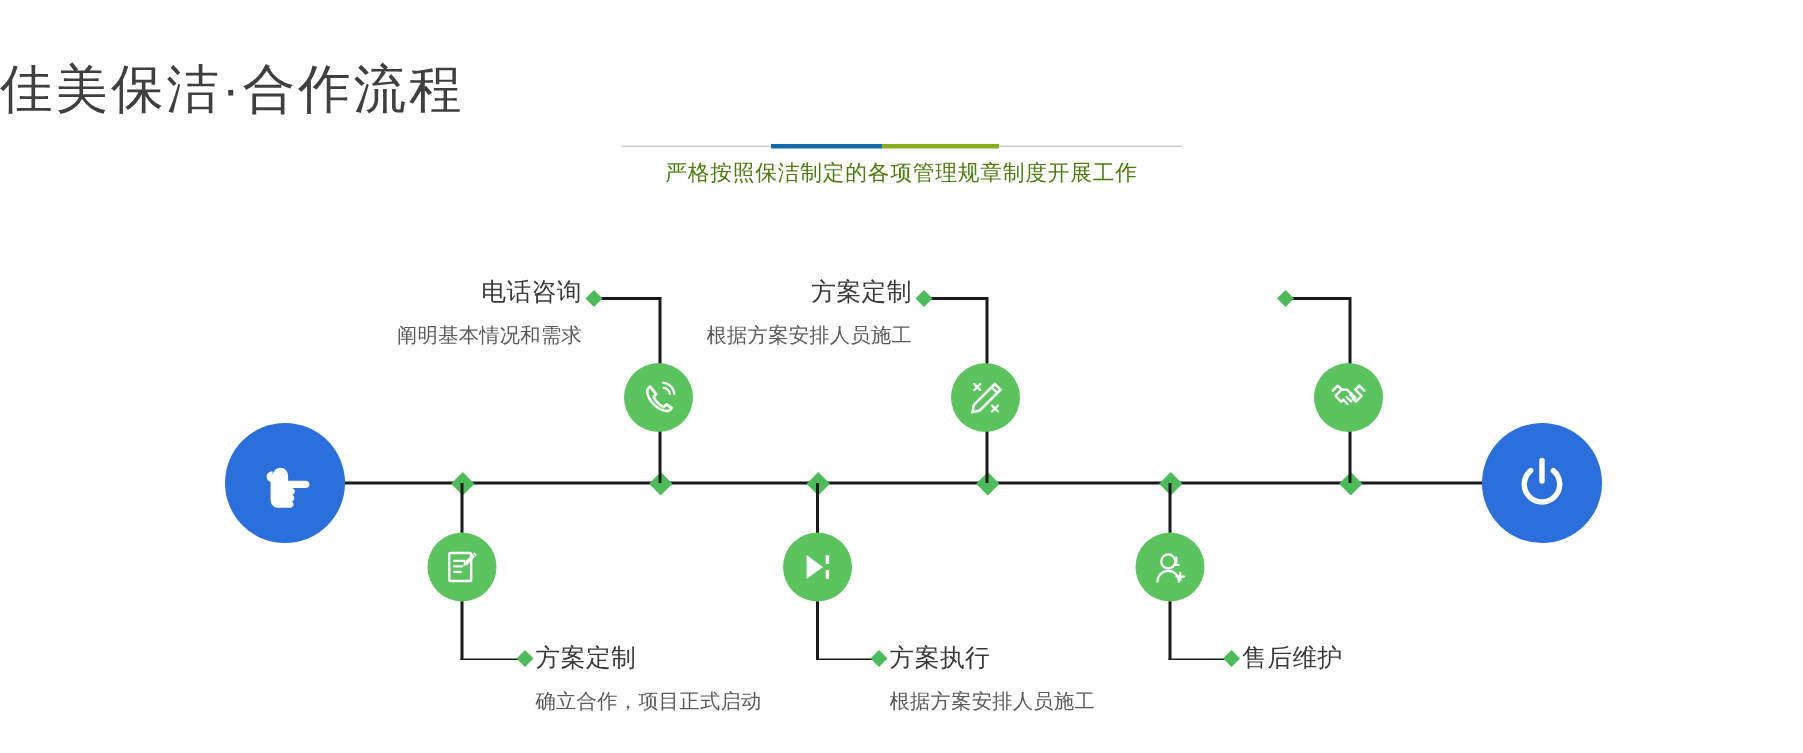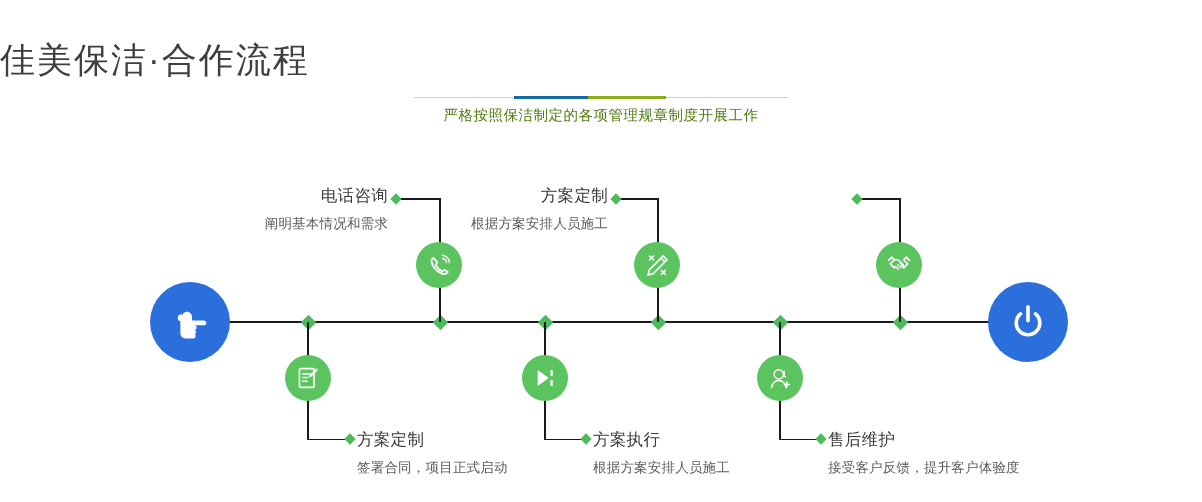--- a/index.html
+++ b/index.html
@@ -235,21 +235,21 @@
           <line x1="19" y1="22" x2="36" y2="22" stroke="#ffffff" stroke-width="3.6" stroke-linecap="round"></line>
           <line x1="19" y1="31" x2="32" y2="31" stroke="#ffffff" stroke-width="3.6" stroke-linecap="round"></line>
           <line x1="19" y1="40" x2="30" y2="40" stroke="#ffffff" stroke-width="3.6" stroke-linecap="round"></line>
           <path fill="#ffffff" d="M52.5 7.8l4.2 4.2-17 17-5.6 1.4 1.4-5.6z"></path>
           <path fill="none" stroke="#5cc45f" stroke-width="1.6" d="M49.5 11l4.2 4.2"></path>
         </svg>
       </span>
     </div>
     <div class="step-label below" style="left:357px; top:288px; width:300px;">
       <div class="title">方案定制</div>
-      <div class="desc">签署合同，项目正式启动</div>
+      <div class="desc">确立合作，项目正式启动</div>
     </div>
 
     <div class="diamond" style="left:652.5px; top:176.5px;"></div>
     <div class="stem" style="left:657px; top:58px; height:124px;"></div>
     <div class="elbow-h" style="left:616px; top:58px; width:42px;"></div>
     <div class="diamond small" style="left:612px; top:54.5px;"></div>
     <div class="step-icon" style="left:634px; top:102px;">
       <span>
         <svg width="27" height="27" viewBox="0 0 64 64" aria-hidden="true">
           <path fill="none" stroke="#ffffff" stroke-width="4" d="M45.5 9.5l9 9-33 33-11.5 2.5 2.5-11.5z"></path>
@@ -307,17 +307,16 @@
           <circle cx="28" cy="22" r="11" fill="none" stroke="#ffffff" stroke-width="3.6"></circle>
           <path fill="none" stroke="#ffffff" stroke-width="3.6" stroke-linecap="round" d="M11 54c0-9.4 7.6-17 17-17s17 7.6 17 17"></path>
           <path fill="none" stroke="#ffffff" stroke-width="3.2" stroke-linecap="round" d="M41 15.5v9M44.5 27.5h-6"></path>
           <line x1="47" y1="40" x2="47" y2="52" stroke="#ffffff" stroke-width="3.6" stroke-linecap="round"></line>
           <line x1="41" y1="46" x2="53" y2="46" stroke="#ffffff" stroke-width="3.6" stroke-linecap="round"></line>
         </svg>
       </span>
     </div>
     <div class="step-label below" style="left:828px; top:288px; width:330px;">
       <div class="title">售后维护</div>
-      <div class="desc">接受客户反馈，提升客户体验度</div>
     </div>
 
   </div>
 </div>
 
 </body></html>

